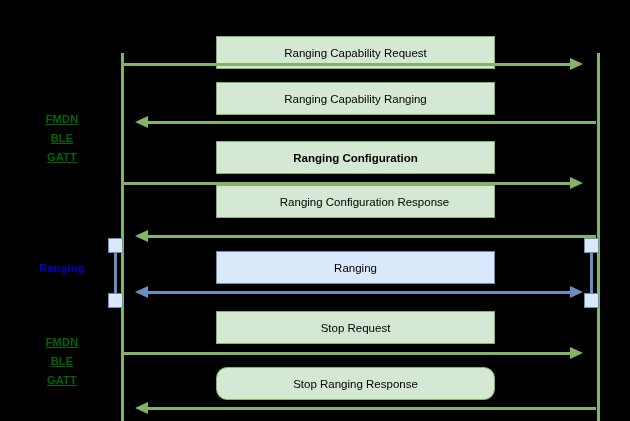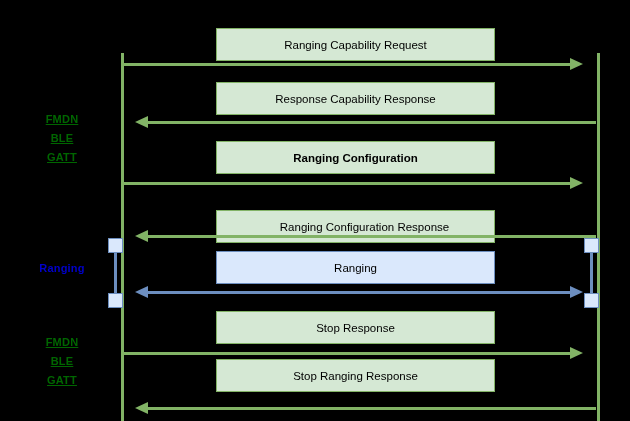--- a/index.html
+++ b/index.html
@@ -107,50 +107,50 @@
   <div class="phase-label phase-green" style="left:22px; top:110px; width:80px;">FMDN
 BLE
 GATT</div>
 
   <div class="phase-label phase-blue" style="left:22px; top:259px; width:80px;">Ranging</div>
 
   <div class="phase-label phase-green" style="left:22px; top:333px; width:80px;">FMDN
 BLE
 GATT</div>
 
-  <div class="msg-box msg-green" style="top:28px;">Ranging Capability Request</div>
+  <div class="msg-box msg-green" style="top:36px;">Ranging Capability Request</div>
   <div class="arrow-line arrow-green" style="left:124px; top:63px; width:450px;"></div>
   <div class="arrow-head head-right-green" style="left:570px; top:58px;"></div>
 
-  <div class="msg-box msg-green" style="top:82px;">Response Capability Response</div>
+  <div class="msg-box msg-green" style="top:82px;">Ranging Capability Ranging</div>
   <div class="arrow-line arrow-green" style="left:148px; top:121px; width:448px;"></div>
   <div class="arrow-head head-left-green" style="left:135px; top:116px;"></div>
 
   <div class="msg-box msg-green" style="top:141px;font-weight:bold;">Ranging Configuration</div>
   <div class="arrow-line arrow-green" style="left:124px; top:182px; width:450px;"></div>
   <div class="arrow-head head-right-green" style="left:570px; top:177px;"></div>
 
-  <div class="msg-box msg-green" style="top:210px;padding-left:18px;">Ranging Configuration Response</div>
+  <div class="msg-box msg-green" style="top:185px;padding-left:18px;">Ranging Configuration Response</div>
   <div class="arrow-line arrow-green" style="left:148px; top:235px; width:448px;"></div>
   <div class="arrow-head head-left-green" style="left:135px; top:230px;"></div>
 
   <div class="activation-bar" style="left:114px; top:245px; height:55px;"></div>
   <div class="activation" style="left:108px; top:238px;"></div>
   <div class="activation" style="left:108px; top:293px;"></div>
 
   <div class="activation-bar" style="left:590px; top:245px; height:55px;"></div>
   <div class="activation" style="left:584px; top:238px;"></div>
   <div class="activation" style="left:584px; top:293px;"></div>
 
   <div class="msg-box msg-blue" style="top:251px;">Ranging</div>
   <div class="arrow-line arrow-blue" style="left:148px; top:291px; width:426px;"></div>
   <div class="arrow-head head-left-blue" style="left:135px; top:286px;"></div>
   <div class="arrow-head head-right-blue" style="left:570px; top:286px;"></div>
 
-  <div class="msg-box msg-green" style="top:311px;">Stop Response</div>
+  <div class="msg-box msg-green" style="top:311px;">Stop Request</div>
   <div class="arrow-line arrow-green" style="left:124px; top:352px; width:450px;"></div>
   <div class="arrow-head head-right-green" style="left:570px; top:347px;"></div>
 
-  <div class="msg-box msg-green" style="top:359px;">Stop Ranging Response</div>
+  <div class="msg-box msg-green" style="top:367px;border-radius:11px;">Stop Ranging Response</div>
   <div class="arrow-line arrow-green" style="left:148px; top:407px; width:448px;"></div>
   <div class="arrow-head head-left-green" style="left:135px; top:402px;"></div>
 
 </div>
 
 </body></html>

